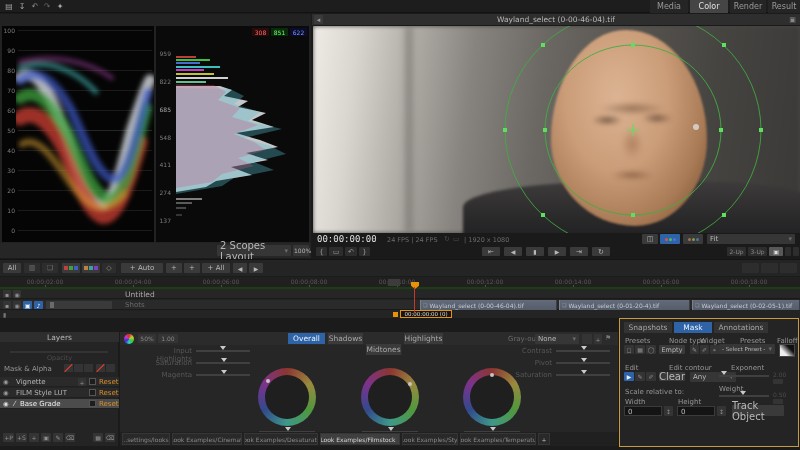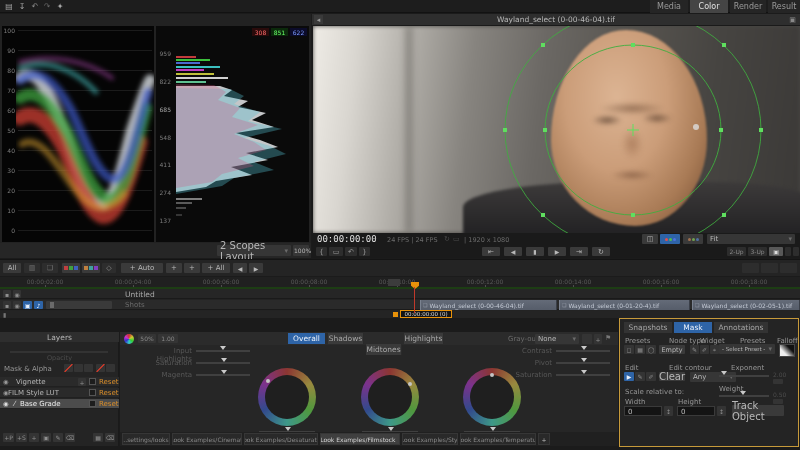--- a/index.html
+++ b/index.html
@@ -399,21 +399,21 @@
 
     <div class="abs" style="left:0;top:45px;width:119px;height:10px;background:#2a2a2a;border-bottom:1px solid #202020">
       <span class="abs" style="left:3px;top:1px;font-size:6.5px;color:#999">◉</span>
       <span class="abs" style="left:16px;top:1px;font-size:7px;color:#b5b5b5">Vignette</span>
       <span class="abs ibx" style="left:78px;top:1px;width:8px;height:8px">+</span>
       <span class="abs chk" style="left:89px;top:1px"></span>
       <span class="abs reset" style="left:99px;top:1px">Reset</span>
     </div>
     <div class="abs" style="left:0;top:56px;width:119px;height:10px;background:#2a2a2a;border-bottom:1px solid #202020">
       <span class="abs" style="left:3px;top:1px;font-size:6.5px;color:#999">◉</span>
-      <span class="abs" style="left:8px;top:1px;font-size:7px;color:#b5b5b5">FILM Style LUT</span>
+      <span class="abs" style="left:16px;top:1px;font-size:7px;color:#b5b5b5">FILM Style LUT</span>
       <span class="abs chk" style="left:89px;top:1px"></span>
       <span class="abs reset" style="left:99px;top:1px">Reset</span>
     </div>
     <div class="abs" style="left:0;top:67px;width:119px;height:10px;background:#4c4c4c;border-bottom:1px solid #202020">
       <span class="abs" style="left:3px;top:1px;font-size:6.5px;color:#ddd">◉</span>
       <span class="abs" style="left:14px;top:1px;font-size:7px;color:#ddd">⁄</span>
       <span class="abs" style="left:20px;top:1px;font-size:7px;color:#eee">Base Grade</span>
       <span class="abs chk" style="left:89px;top:1px"></span>
       <span class="abs reset" style="left:99px;top:1px">Reset</span>
     </div>

